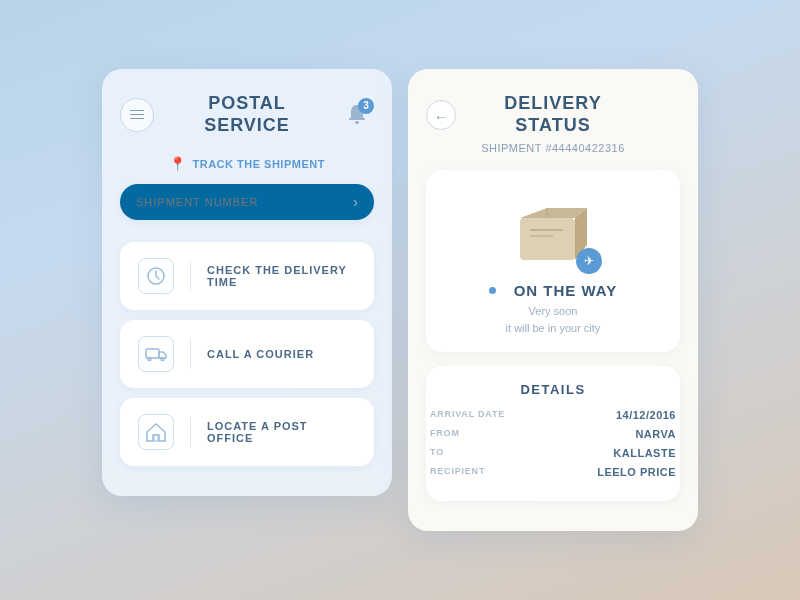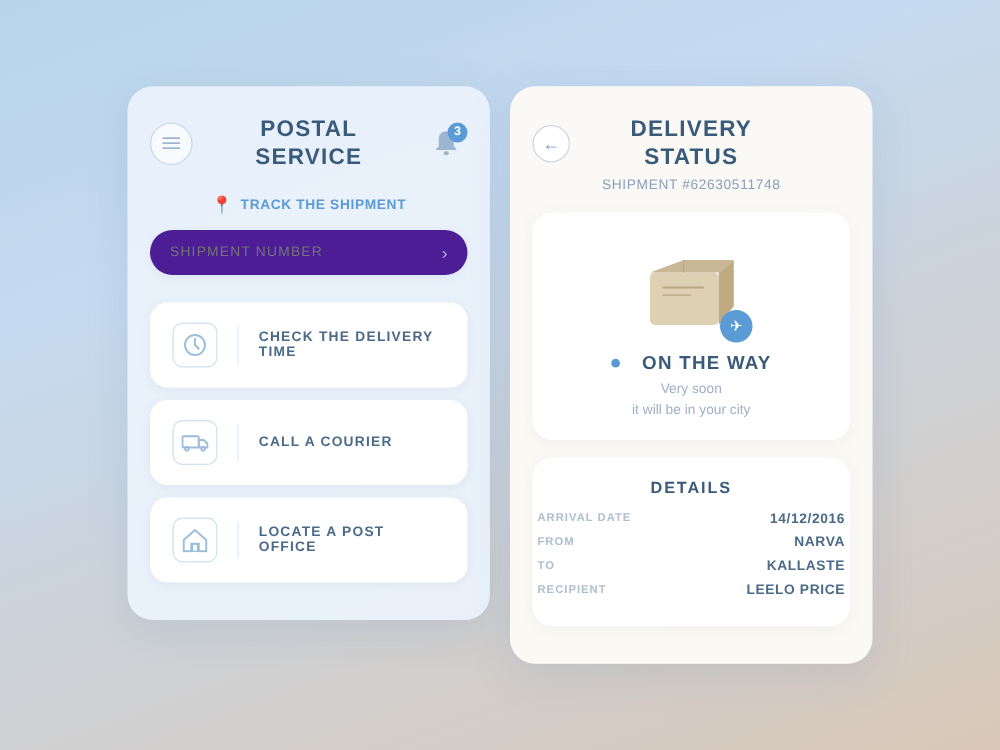--- a/index.html
+++ b/index.html
@@ -104,21 +104,21 @@
     }
     .track-label {
       color: #5b9bd5;
       font-size: 11px;
       font-weight: 600;
       letter-spacing: 0.5px;
       text-transform: uppercase;
     }
 
     .search-bar {
-      background: #4c1d95;
+      background: #0369a1;
       border-radius: 25px;
       display: flex;
       align-items: center;
       padding: 10px 16px;
       margin-bottom: 22px;
       box-shadow: 0 2px 8px rgba(100,140,180,0.1);
     }
     .search-input {
       flex: 1;
       border: none;
@@ -393,21 +393,21 @@
       <div class="back-btn">
         <span>←</span>
       </div>
       <div class="delivery-title">
         <div>DELIVERY</div>
         <div>STATUS</div>
       </div>
     </div>
 
     <div class="shipment-num">
-      <span>SHIPMENT #</span><span>62630511748</span>
+      <span>SHIPMENT #</span><span>44440422316</span>
     </div>
 
     <div class="package-card">
       <div class="package-visual">
         <svg class="box-svg" viewBox="0 0 90 80">
 
           <rect x="12" y="28" width="55" height="42" rx="4" fill="#ddd0b3"></rect>
 
           <path d="M12 28 L39 18 L79 18 L67 28 Z" fill="#c9b898"></path>
 

